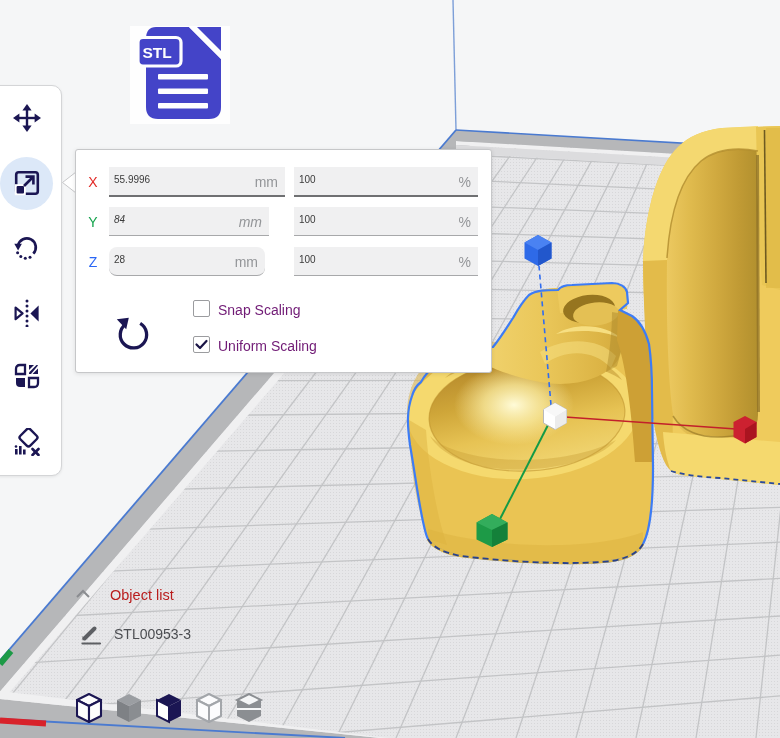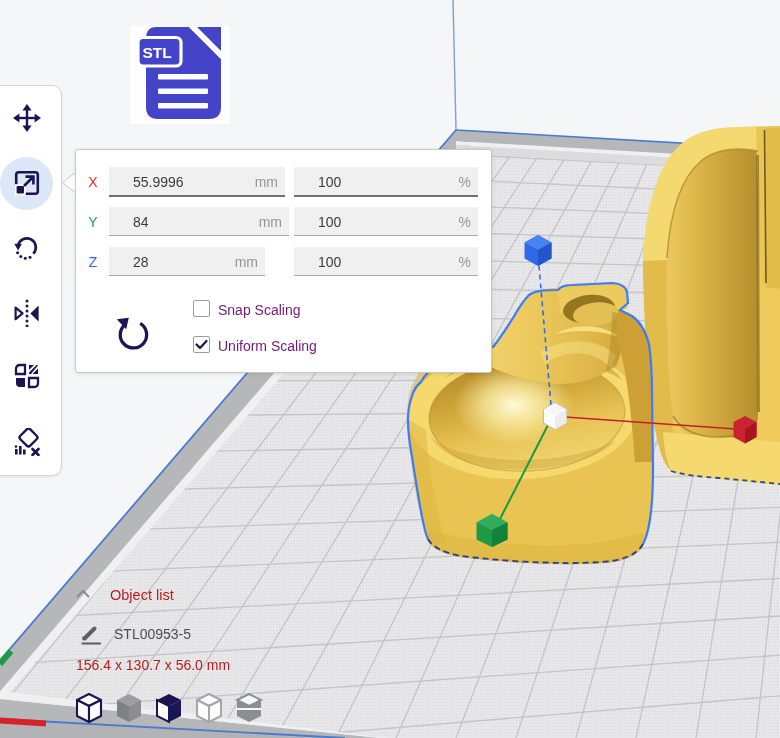--- a/index.html
+++ b/index.html
@@ -7,21 +7,21 @@
 #app{position:relative;width:780px;height:738px;overflow:hidden;background:#f5f6f7;}
 #scene{position:absolute;left:0;top:0;}
 .ov{position:absolute;}
 #toolbar{left:-10px;top:85px;width:70px;height:389px;background:#fff;border:1px solid #d4d5d7;border-radius:10px;box-shadow:0 1px 3px rgba(0,0,0,.08);}
 #tb-hl{position:absolute;left:9px;top:71px;width:53px;height:53px;border-radius:50%;background:#dce8f8;}
 .tbi{position:absolute;left:22px;width:28px;height:28px;}
 #panel{left:75px;top:149px;width:415px;height:222px;background:#fff;border:1px solid #c6c7c9;border-radius:3px;box-shadow:0 1px 4px rgba(0,0,0,.1);}
 #ptr{left:61px;top:172px;width:15px;height:21px;}
 .axl{position:absolute;font-size:14px;width:20px;text-align:center;}
 .fld{position:absolute;background:#f0f0f1;height:28px;}
-.fld .v{position:absolute;left:5px;top:7px;font-size:14px;color:#3b3b3b;margin-left:19px;}
+.fld .v{position:absolute;left:5px;top:7px;font-size:10px;color:#3b3b3b;}
 .fld .u{position:absolute;right:7px;top:7px;font-size:14px;color:#939598;margin-left:26px;}
 .ub1{border-bottom:2px solid #6f7072;}
 .ub2{border-bottom:1px solid #a7a8aa;}
 .cb{position:absolute;width:15px;height:15px;background:#fff;border:1px solid #9b9c9f;border-radius:2px;}
 .cbl{position:absolute;font-size:14px;color:#701a75;}
 .glab{position:absolute;color:#b91c1c;}
 </style>
 </head>
 <body>
 <div id="app">
@@ -287,29 +287,29 @@
   <div class="axl" style="left:7px;top:64px;color:#13a34c;">Y</div>
   <div class="axl" style="left:7px;top:104px;color:#2a66f5;">Z</div>
   <div class="fld ub1" style="left:33px;top:17px;width:176px;">
         <span class="v">55.9996</span>
         <span class="u">mm</span>
       </div>
   <div class="fld ub1" style="left:218px;top:17px;width:184px;">
         <span class="v">100</span>
         <span class="u">%</span>
       </div>
-  <div class="fld ub2" style="left:33px;top:57px;width:180px;">
+  <div class="fld ub2" style="left:33px;top:57px;width:160px;font-style:italic;">
         <span class="v">84</span>
         <span class="u">mm</span>
       </div>
   <div class="fld ub2" style="left:218px;top:57px;width:184px;">
         <span class="v">100</span>
         <span class="u">%</span>
       </div>
-  <div class="fld ub2" style="left:33px;top:97px;width:156px;">
+  <div class="fld ub2" style="left:33px;top:97px;width:156px;border-radius:8px;">
         <span class="v">28</span>
         <span class="u">mm</span>
       </div>
   <div class="fld ub2" style="left:218px;top:97px;width:184px;">
         <span class="v">100</span>
         <span class="u">%</span>
       </div>
   <svg style="position:absolute;left:38px;top:166px;width:38px;height:38px" viewBox="0 0 38 38">
 <path d="M11.5,8.2 A 13.2,13.2 0 1 0 26.2,7.4" fill="none" stroke="#1b1653" stroke-width="3.3"></path>
 <polygon points="2.8,3.2 14.8,1.8 12.2,13.2" fill="#1b1653"></polygon>
@@ -341,22 +341,21 @@
       <path d="M3,9 L9,3 L15,9" fill="none" stroke="#8a8c90" stroke-width="2"></path>
     </svg>
 <div class="glab" style="left:110px;top:587px;font-size:14.5px;">Object list</div>
 <svg class="ov" style="left:80px;top:622px" width="24" height="24" viewBox="0 0 24 24">
 <g stroke="#5d5f63" stroke-linecap="round">
 <line x1="4.5" y1="16.5" x2="14.5" y2="6.5" stroke-width="4"></line>
 <line x1="2.5" y1="21.5" x2="20" y2="21.5" stroke-width="2.2"></line>
 </g>
 <polygon points="2.5,18.5 4.8,16.2 2.5,14" fill="#5d5f63"></polygon>
     </svg>
-<div class="glab" style="left:114px;top:626px;font-size:14px;color:#4b4d51;">STL00953-5</div>
-<div class="glab" style="left:76px;top:657px;font-size:14px;">156.4 x 130.7 x 56.0 mm</div>
+<div class="glab" style="left:114px;top:626px;font-size:14px;color:#4b4d51;">STL00953-3</div>
 
 <svg class="ov" style="left:76px;top:693px" width="200" height="34" viewBox="0 0 200 34">
       <g stroke="#1b1653" stroke-width="2.1" stroke-linejoin="round" fill="#fdfdfd">
         <polygon points="13,1 25,7 13,13 1,7"></polygon>
         <polygon points="1,7 13,13 13,29 1,23"></polygon>
         <polygon points="25,7 13,13 13,29 25,23"></polygon>
       </g>
       <polygon points="53,1 65,7 53,13 41,7" fill="#9b9ea2"></polygon>
       <polygon points="41,7 53,13 53,29 41,23" fill="#7e8185"></polygon>
       <polygon points="65,7 53,13 53,29 65,23" fill="#8a8d91"></polygon>

